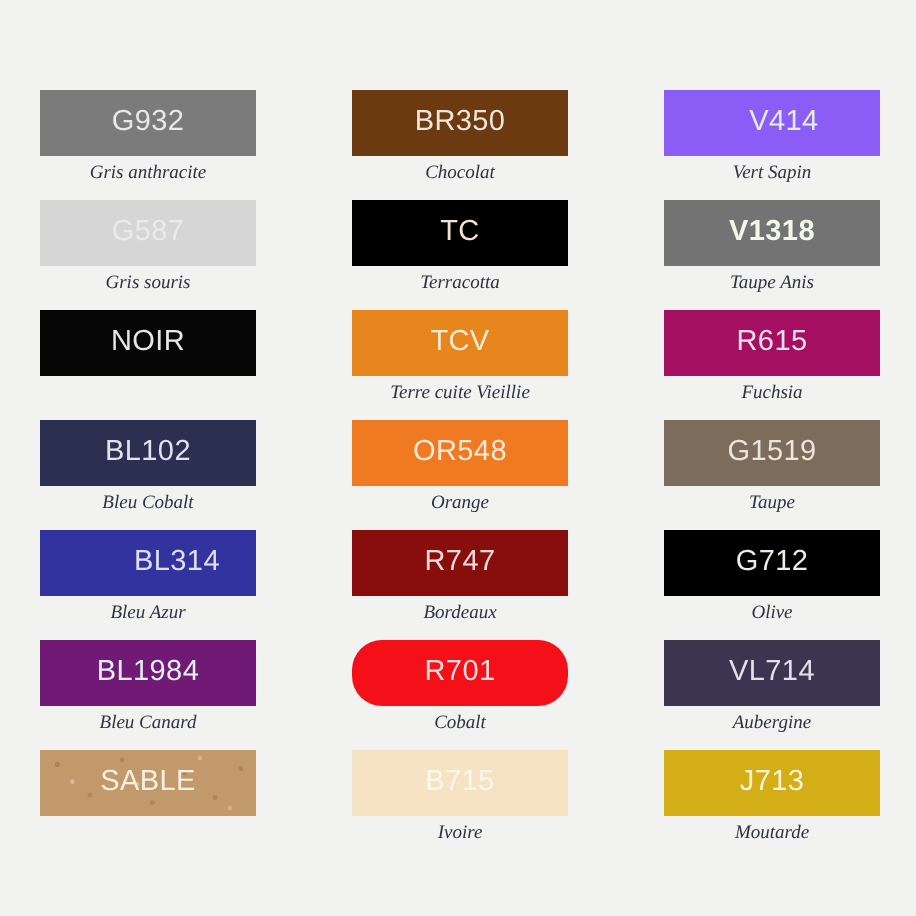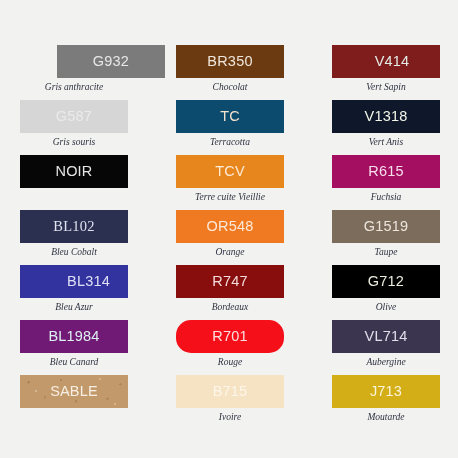--- a/index.html
+++ b/index.html
@@ -80,54 +80,54 @@
       radial-gradient(circle at 74% 12%, rgba(255,245,225,.5) 0 1px, transparent 1.3px),
       radial-gradient(circle at 88% 88%, rgba(255,245,225,.5) 0 1px, transparent 1.3px);
   }
 </style>
 </head>
 <body>
 
 <div id="swatch-board">
   <div class="swatch-grid">
       <div class="swatch-cell">
-        <div class="swatch-chip" style="background: rgb(123, 123, 123); margin-left: 37px;">
+        <div class="swatch-chip" style="background: rgb(123, 123, 123);">
           <span class="swatch-code" style="color: rgb(232, 232, 232);">G932</span>
         </div>
         <span class="swatch-caption">Gris anthracite</span>
       </div>
       <div class="swatch-cell">
         <div class="swatch-chip" style="background: rgb(107, 58, 16);">
           <span class="swatch-code" style="color: rgb(240, 230, 220);">BR350</span>
         </div>
         <span class="swatch-caption">Chocolat</span>
       </div>
       <div class="swatch-cell">
-        <div class="swatch-chip" style="background: #7f1d1d; padding-left: 12px;">
+        <div class="swatch-chip" style="background: #8b5cf6; padding-left: 12px;">
           <span class="swatch-code" style="color: rgb(228, 236, 230);">V414</span>
         </div>
         <span class="swatch-caption">Vert Sapin</span>
       </div>
       <div class="swatch-cell">
         <div class="swatch-chip" style="background: rgb(214, 214, 214);">
           <span class="swatch-code" style="color: rgb(234, 234, 234);">G587</span>
         </div>
         <span class="swatch-caption">Gris souris</span>
       </div>
       <div class="swatch-cell">
-        <div class="swatch-chip" style="background: #0c4a6e;">
+        <div class="swatch-chip" style="background: #000000;">
           <span class="swatch-code" style="color: rgb(243, 226, 205);">TC</span>
         </div>
         <span class="swatch-caption">Terracotta</span>
       </div>
       <div class="swatch-cell">
-        <div class="swatch-chip" style="background: #0f172a;">
+        <div class="swatch-chip" style="background: #737373; font-weight: bold;">
           <span class="swatch-code" style="color: rgb(242, 247, 232);">V1318</span>
         </div>
-        <span class="swatch-caption">Vert Anis</span>
+        <span class="swatch-caption">Taupe Anis</span>
       </div>
       <div class="swatch-cell">
         <div class="swatch-chip" style="background: rgb(6, 6, 6);">
           <span class="swatch-code" style="color: rgb(230, 230, 230);">NOIR</span>
         </div>
         <span class="swatch-caption"></span>
       </div>
       <div class="swatch-cell">
         <div class="swatch-chip" style="background: rgb(232, 134, 30);">
           <span class="swatch-code" style="color: rgb(251, 234, 214);">TCV</span>
@@ -135,21 +135,21 @@
         <span class="swatch-caption">Terre cuite Vieillie</span>
       </div>
       <div class="swatch-cell">
         <div class="swatch-chip" style="background: rgb(165, 15, 97);">
           <span class="swatch-code" style="color: rgb(246, 223, 236);">R615</span>
         </div>
         <span class="swatch-caption">Fuchsia</span>
       </div>
       <div class="swatch-cell">
         <div class="swatch-chip" style="background: rgb(43, 47, 80);">
-          <span class="swatch-code" style="color: rgb(223, 227, 239); font-family: Liberation Serif, serif;">BL102</span>
+          <span class="swatch-code" style="color: rgb(223, 227, 239);">BL102</span>
         </div>
         <span class="swatch-caption">Bleu Cobalt</span>
       </div>
       <div class="swatch-cell">
         <div class="swatch-chip" style="background: rgb(240, 122, 34);">
           <span class="swatch-code" style="color: rgb(253, 233, 216);">OR548</span>
         </div>
         <span class="swatch-caption">Orange</span>
       </div>
       <div class="swatch-cell">
@@ -179,21 +179,21 @@
       <div class="swatch-cell">
         <div class="swatch-chip" style="background: #701a75;">
           <span class="swatch-code" style="color: rgb(223, 240, 243);">BL1984</span>
         </div>
         <span class="swatch-caption">Bleu Canard</span>
       </div>
       <div class="swatch-cell">
         <div class="swatch-chip" style="background: rgb(245, 15, 25); border-radius: 15px;">
           <span class="swatch-code" style="color: rgb(253, 223, 224);">R701</span>
         </div>
-        <span class="swatch-caption">Rouge</span>
+        <span class="swatch-caption">Cobalt</span>
       </div>
       <div class="swatch-cell">
         <div class="swatch-chip" style="background: rgb(59, 53, 80);">
           <span class="swatch-code" style="color: rgb(225, 223, 234);">VL714</span>
         </div>
         <span class="swatch-caption">Aubergine</span>
       </div>
       <div class="swatch-cell">
         <div class="swatch-chip" style="background: rgb(194, 153, 106);">
           <span class="texture-speckle"></span>

